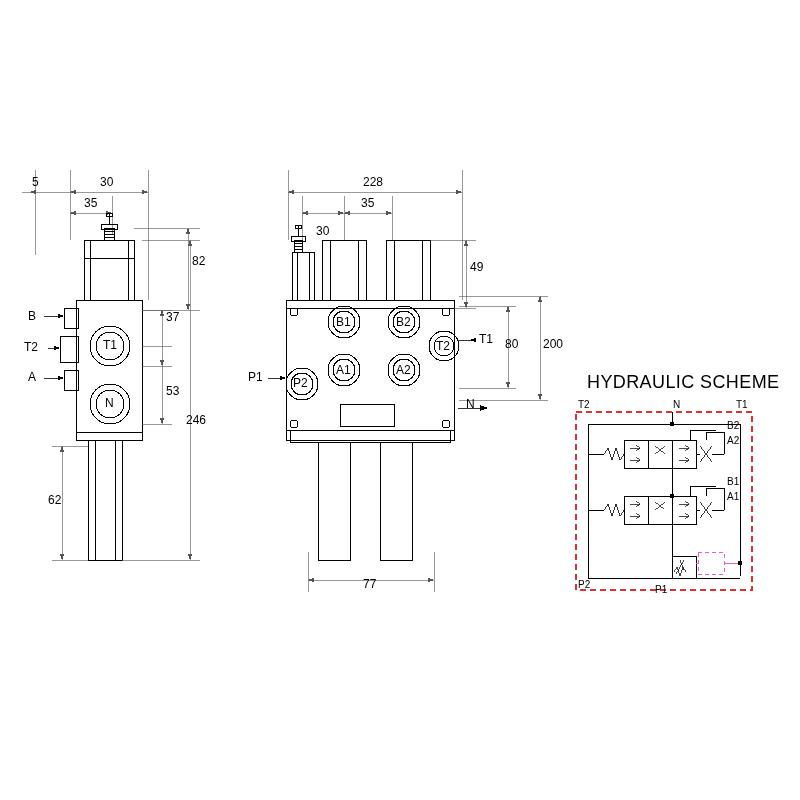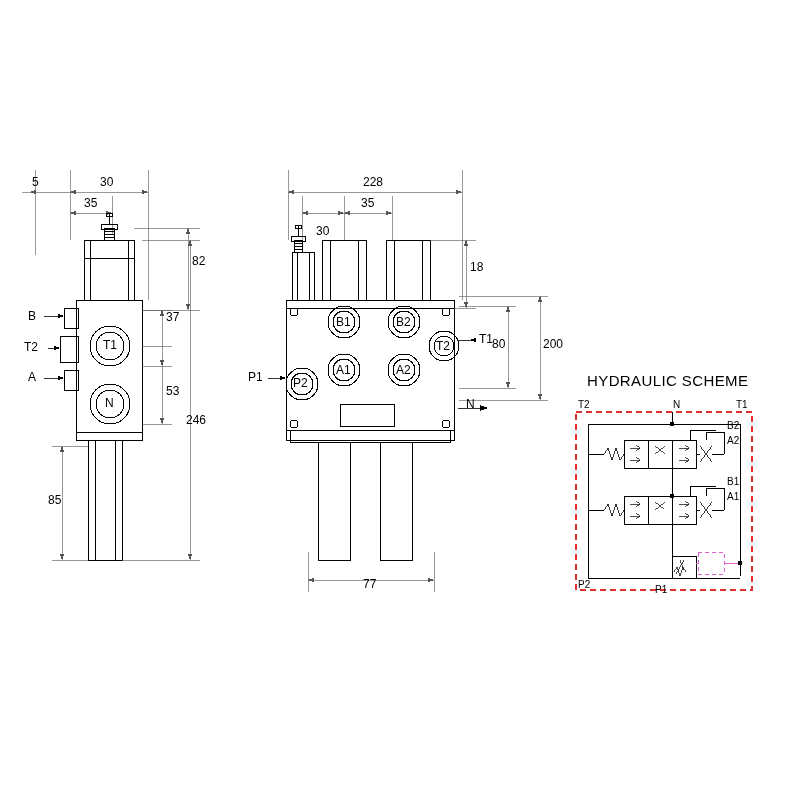--- a/index.html
+++ b/index.html
@@ -29,21 +29,21 @@
   .dim {
     font-size: 12px;
   }
   .port {
     font-size: 12px;
   }
   .port-sm {
     font-size: 10px;
   }
   .scheme-title {
-    font-size: 15px;
+    font-size: 18px;
     letter-spacing: 0.4px;
   }
   svg {
     position: absolute;
     left: 0;
     top: 0;
   }
 </style>
 </head>
 <body>
@@ -308,33 +308,33 @@
     </g>
   </svg>
 
   <div class="lbl dim" style="left:32px; top:176px;">5</div>
   <div class="lbl dim" style="left:100px; top:176px;">30</div>
   <div class="lbl dim" style="left:84px; top:197px;">35</div>
   <div class="lbl dim" style="left:192px; top:255px;">82</div>
   <div class="lbl dim" style="left:166px; top:311px;">37</div>
   <div class="lbl dim" style="left:166px; top:385px;">53</div>
   <div class="lbl dim" style="left:186px; top:414px;">246</div>
-  <div class="lbl dim" style="left:48px; top:494px;">85</div>
+  <div class="lbl dim" style="left:48px; top:494px;">62</div>
 
   <div class="lbl port" style="left:28px; top:310px;">B</div>
   <div class="lbl port" style="left:24px; top:341px;">T2</div>
   <div class="lbl port" style="left:28px; top:371px;">A</div>
   <div class="lbl port" style="left:103px; top:339px;">T1</div>
   <div class="lbl port" style="left:105px; top:397px;">N</div>
 
   <div class="lbl dim" style="left:363px; top:176px;">228</div>
   <div class="lbl dim" style="left:316px; top:197px;margin-top:28px;">30</div>
   <div class="lbl dim" style="left:361px; top:197px;">35</div>
-  <div class="lbl dim" style="left:470px; top:261px;">18</div>
-  <div class="lbl dim" style="left:492px; top:338px;">80</div>
+  <div class="lbl dim" style="left:470px; top:261px;">49</div>
+  <div class="lbl dim" style="left:505px; top:338px;">80</div>
   <div class="lbl dim" style="left:543px; top:338px;">200</div>
   <div class="lbl dim" style="left:363px; top:578px;">77</div>
 
   <div class="lbl port" style="left:248px; top:371px;">P1</div>
   <div class="lbl port" style="left:293px; top:377px;">P2</div>
   <div class="lbl port" style="left:336px; top:364px;">A1</div>
   <div class="lbl port" style="left:396px; top:364px;">A2</div>
   <div class="lbl port" style="left:336px; top:316px;">B1</div>
   <div class="lbl port" style="left:396px; top:316px;">B2</div>
   <div class="lbl port" style="left:436px; top:340px;">T2</div>

